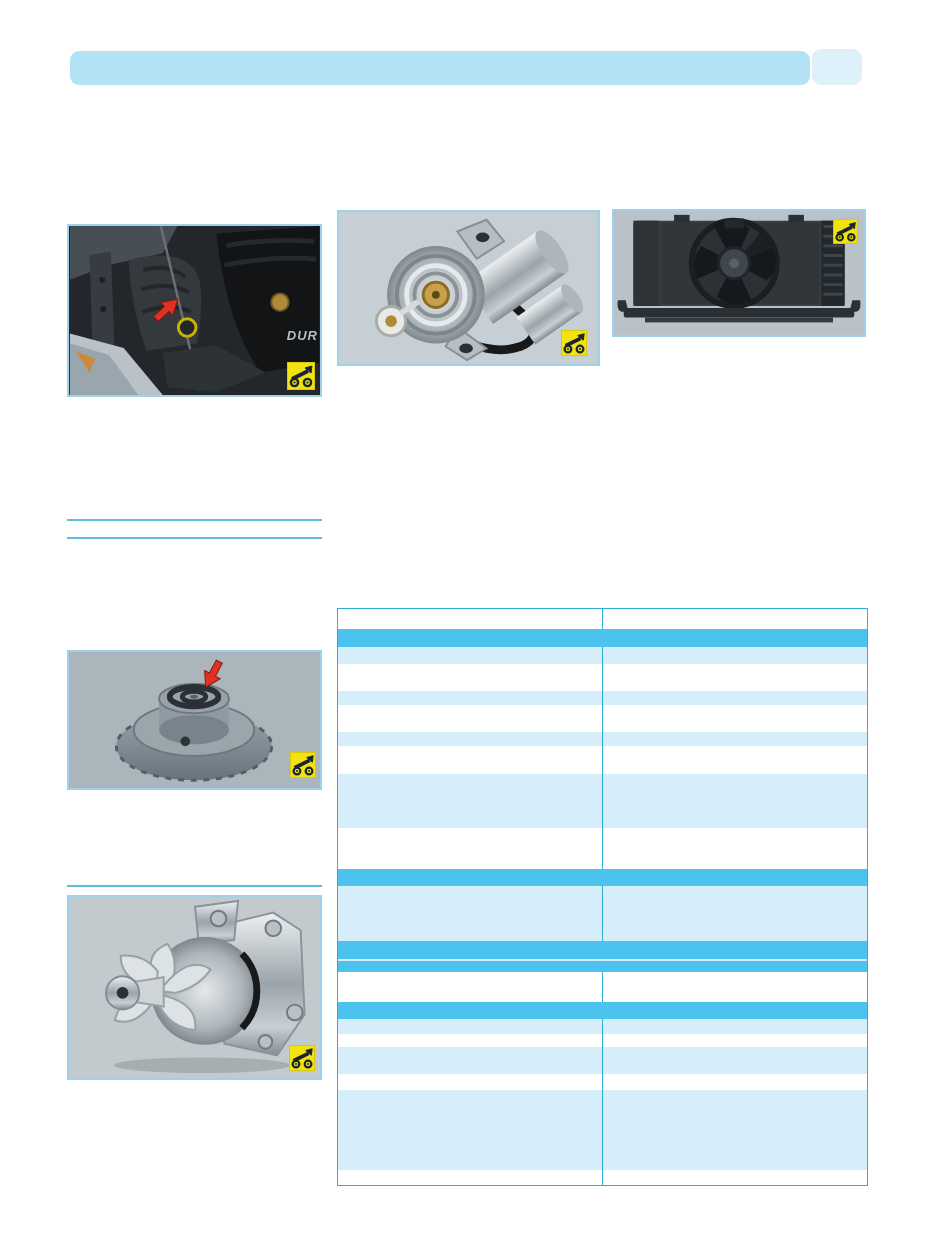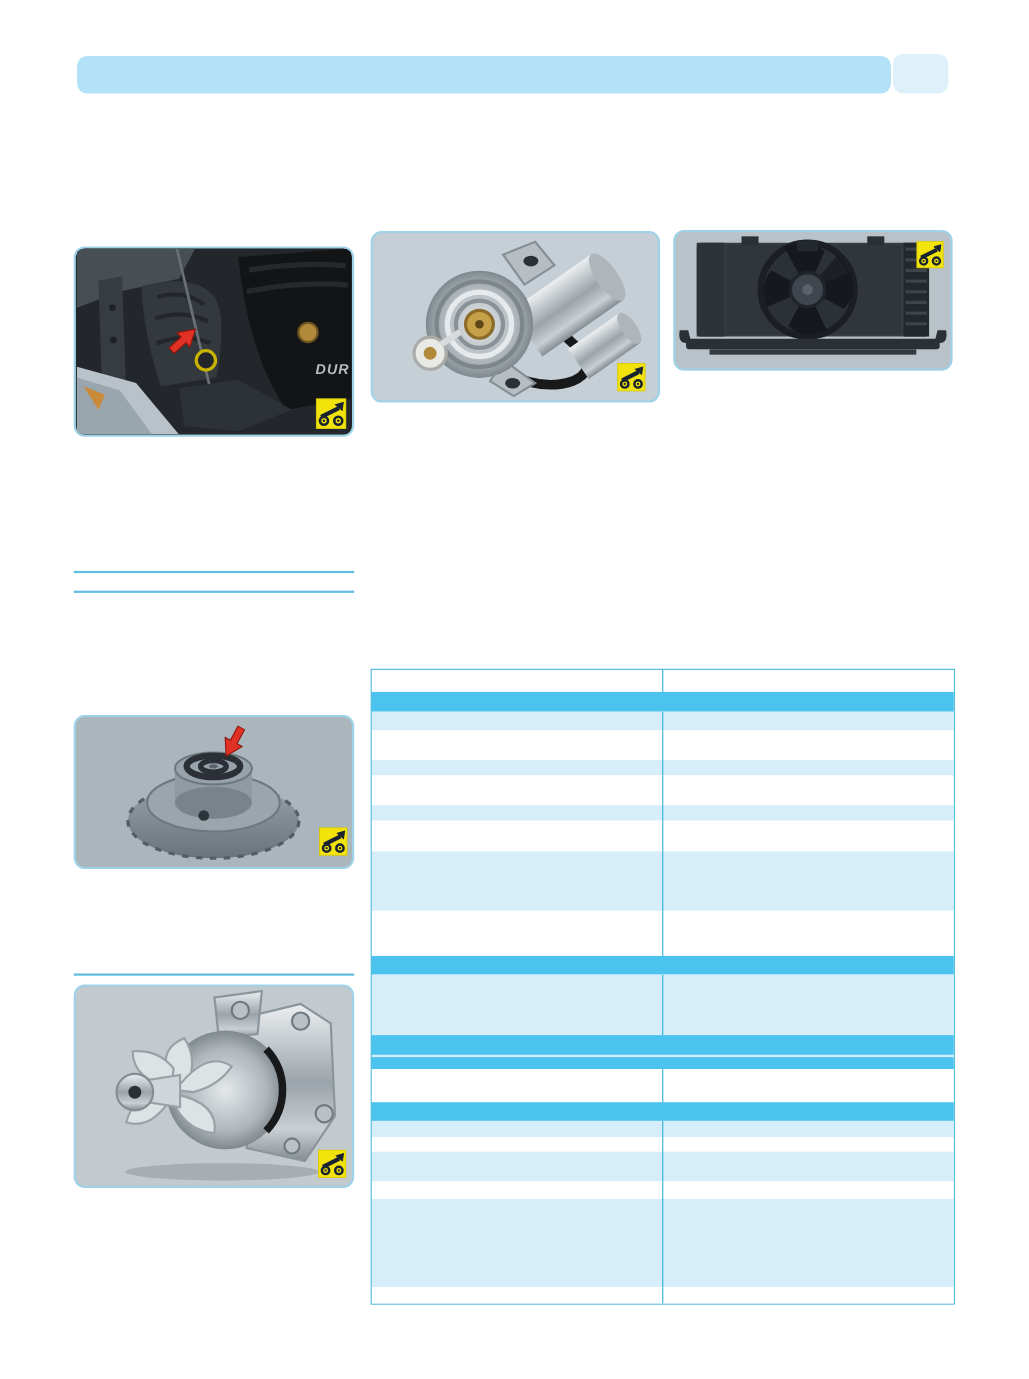--- a/index.html
+++ b/index.html
@@ -9,21 +9,21 @@
   }
   html,body{margin:0;padding:0;background:#fff;}
   body{font-family:"Liberation Sans",sans-serif;}
   .page{position:relative;width:935px;height:1254px;background:#fff;overflow:hidden;}
 
   .header-bar{position:absolute;left:70px;top:51px;width:740px;height:34px;
     background:var(--header-bar);border-radius:9px;}
   .page-num-box{position:absolute;left:812px;top:49px;width:50px;height:36px;
     background:var(--page-box);border-radius:9px;}
 
-  .figure{position:absolute;border-radius:10px;border:2px solid var(--fig-border);
+  .figure{position:absolute;border-radius:0;border:2px solid var(--fig-border);
     overflow:hidden;box-sizing:border-box;}
   .figure svg.photo{display:block;width:100%;height:100%;}
   .cam{position:absolute;}
   .fig-text{position:absolute;color:#b8bcbe;font-weight:bold;font-size:13px;
     letter-spacing:1px;font-style:italic;}
 
   .rule{position:absolute;left:67px;width:255px;height:2px;background:var(--rule-line);}
 
   .spec-table{position:absolute;left:337px;top:608px;width:529px;
     border:1px solid var(--table-line);box-sizing:content-box;}

